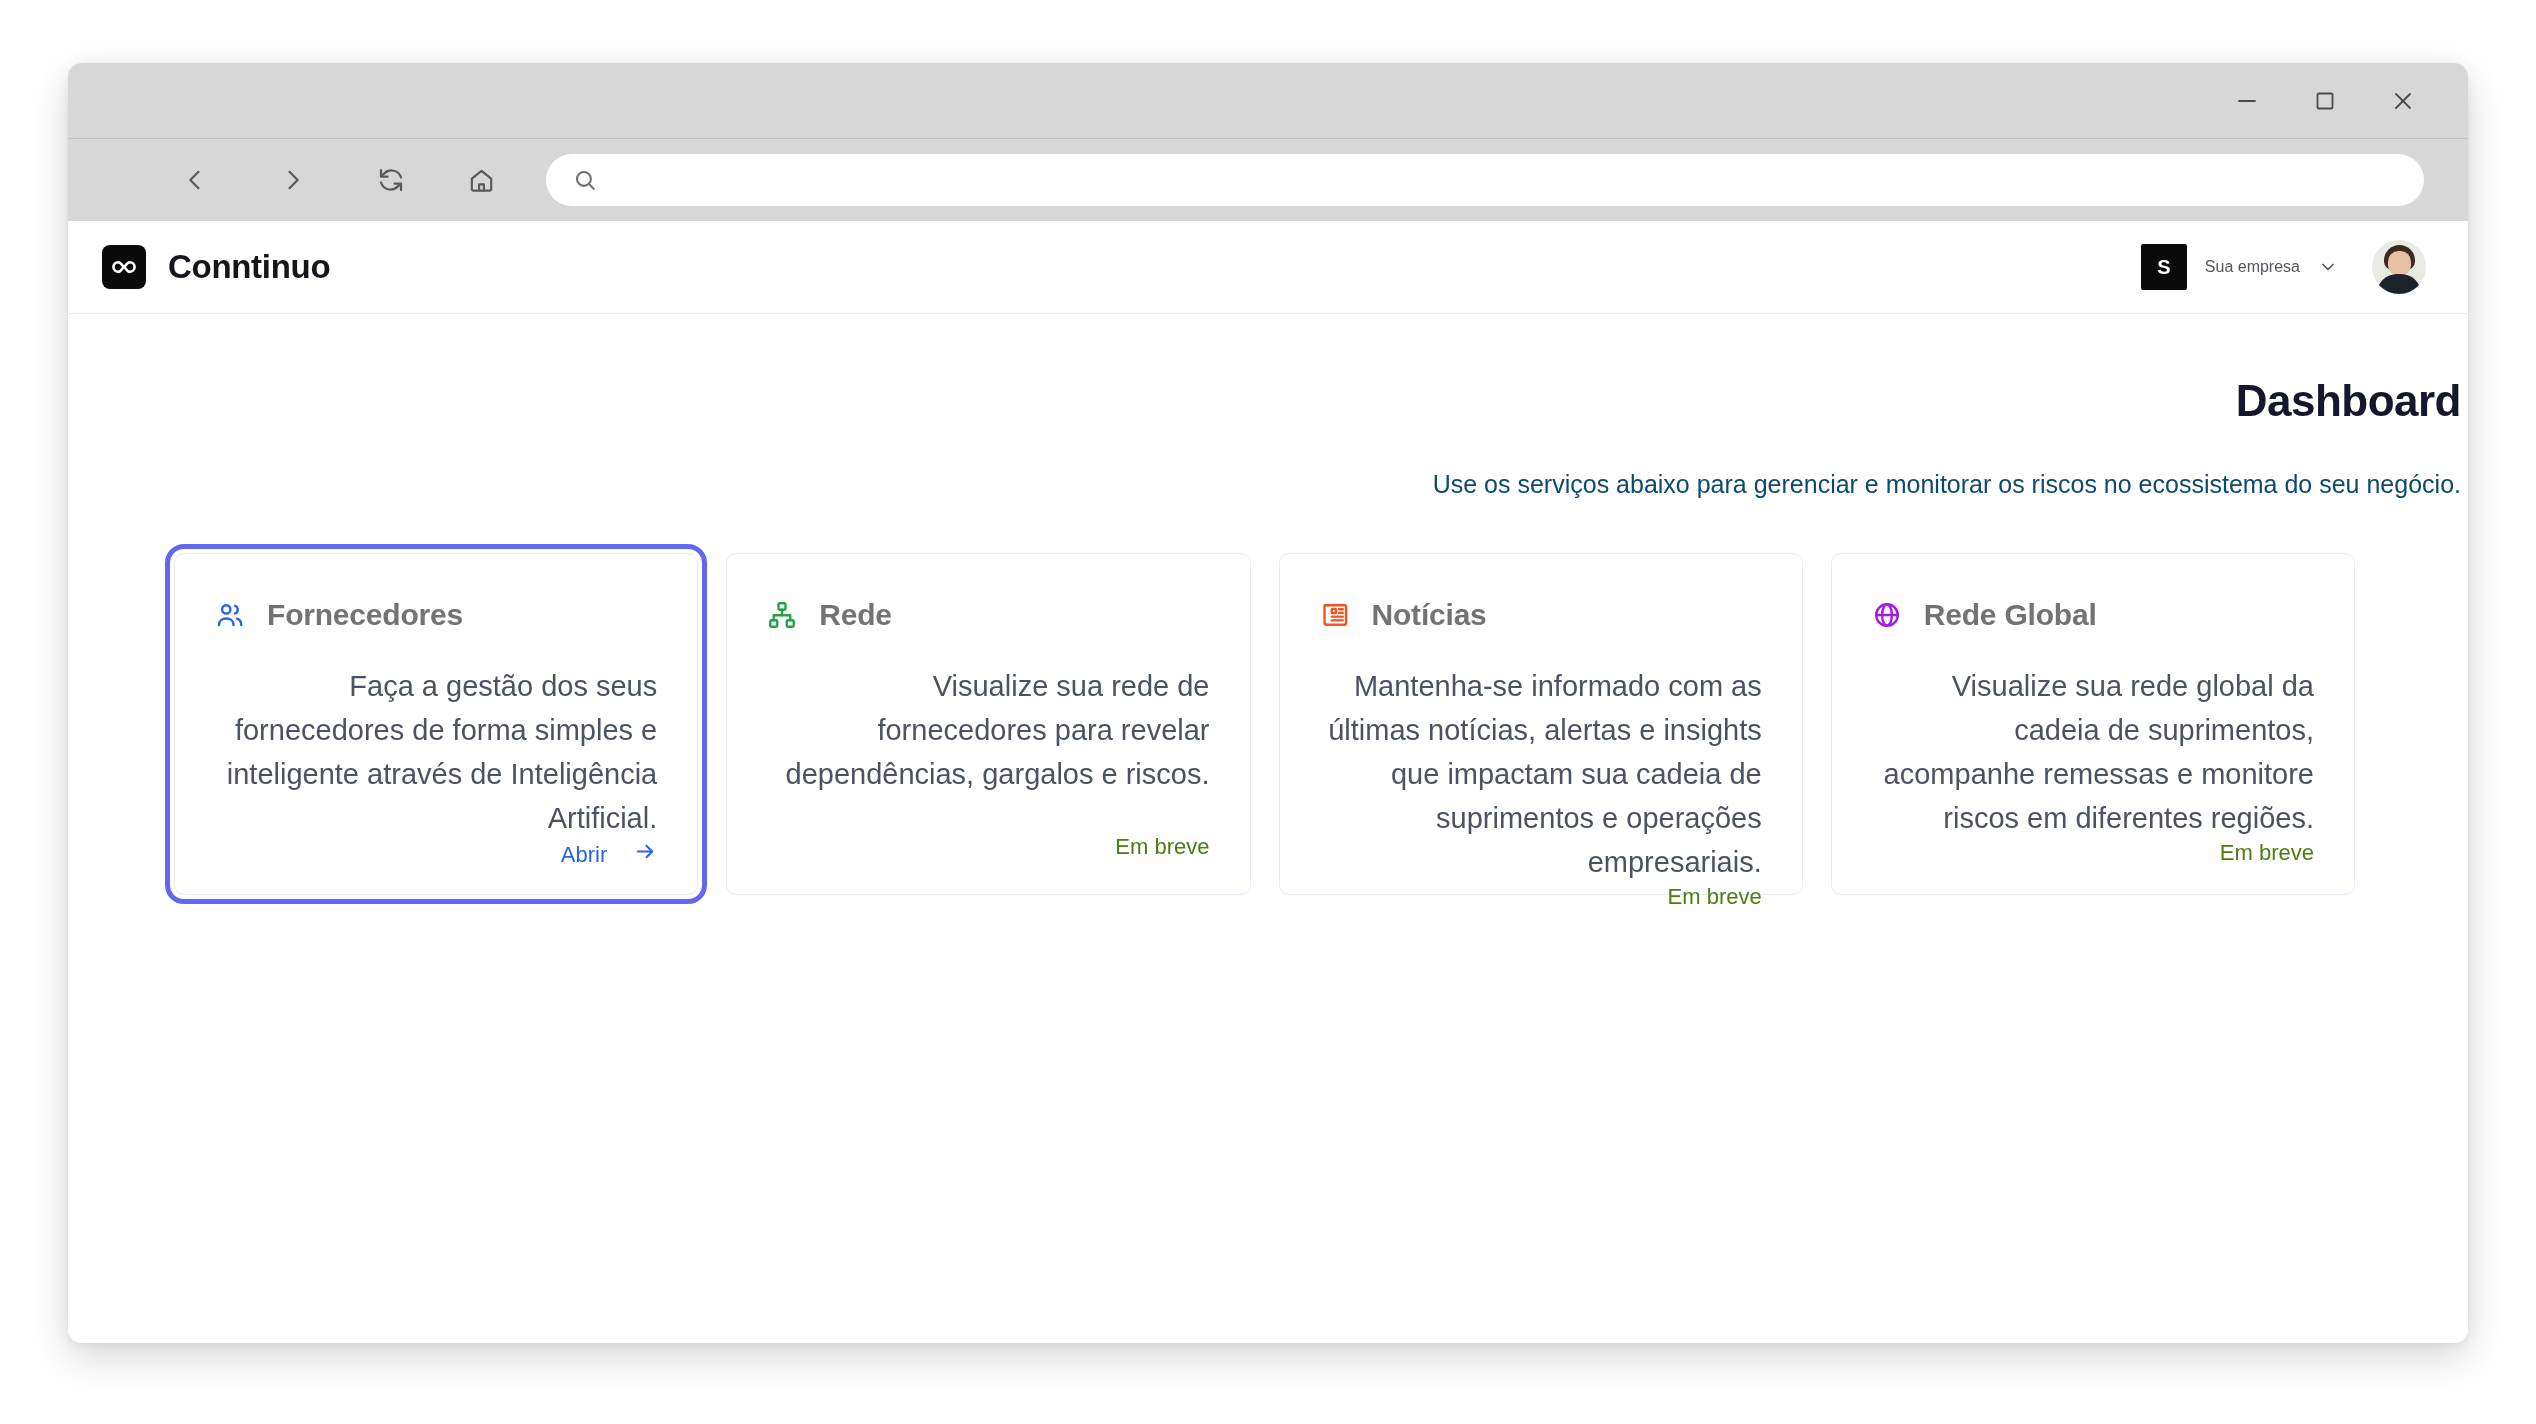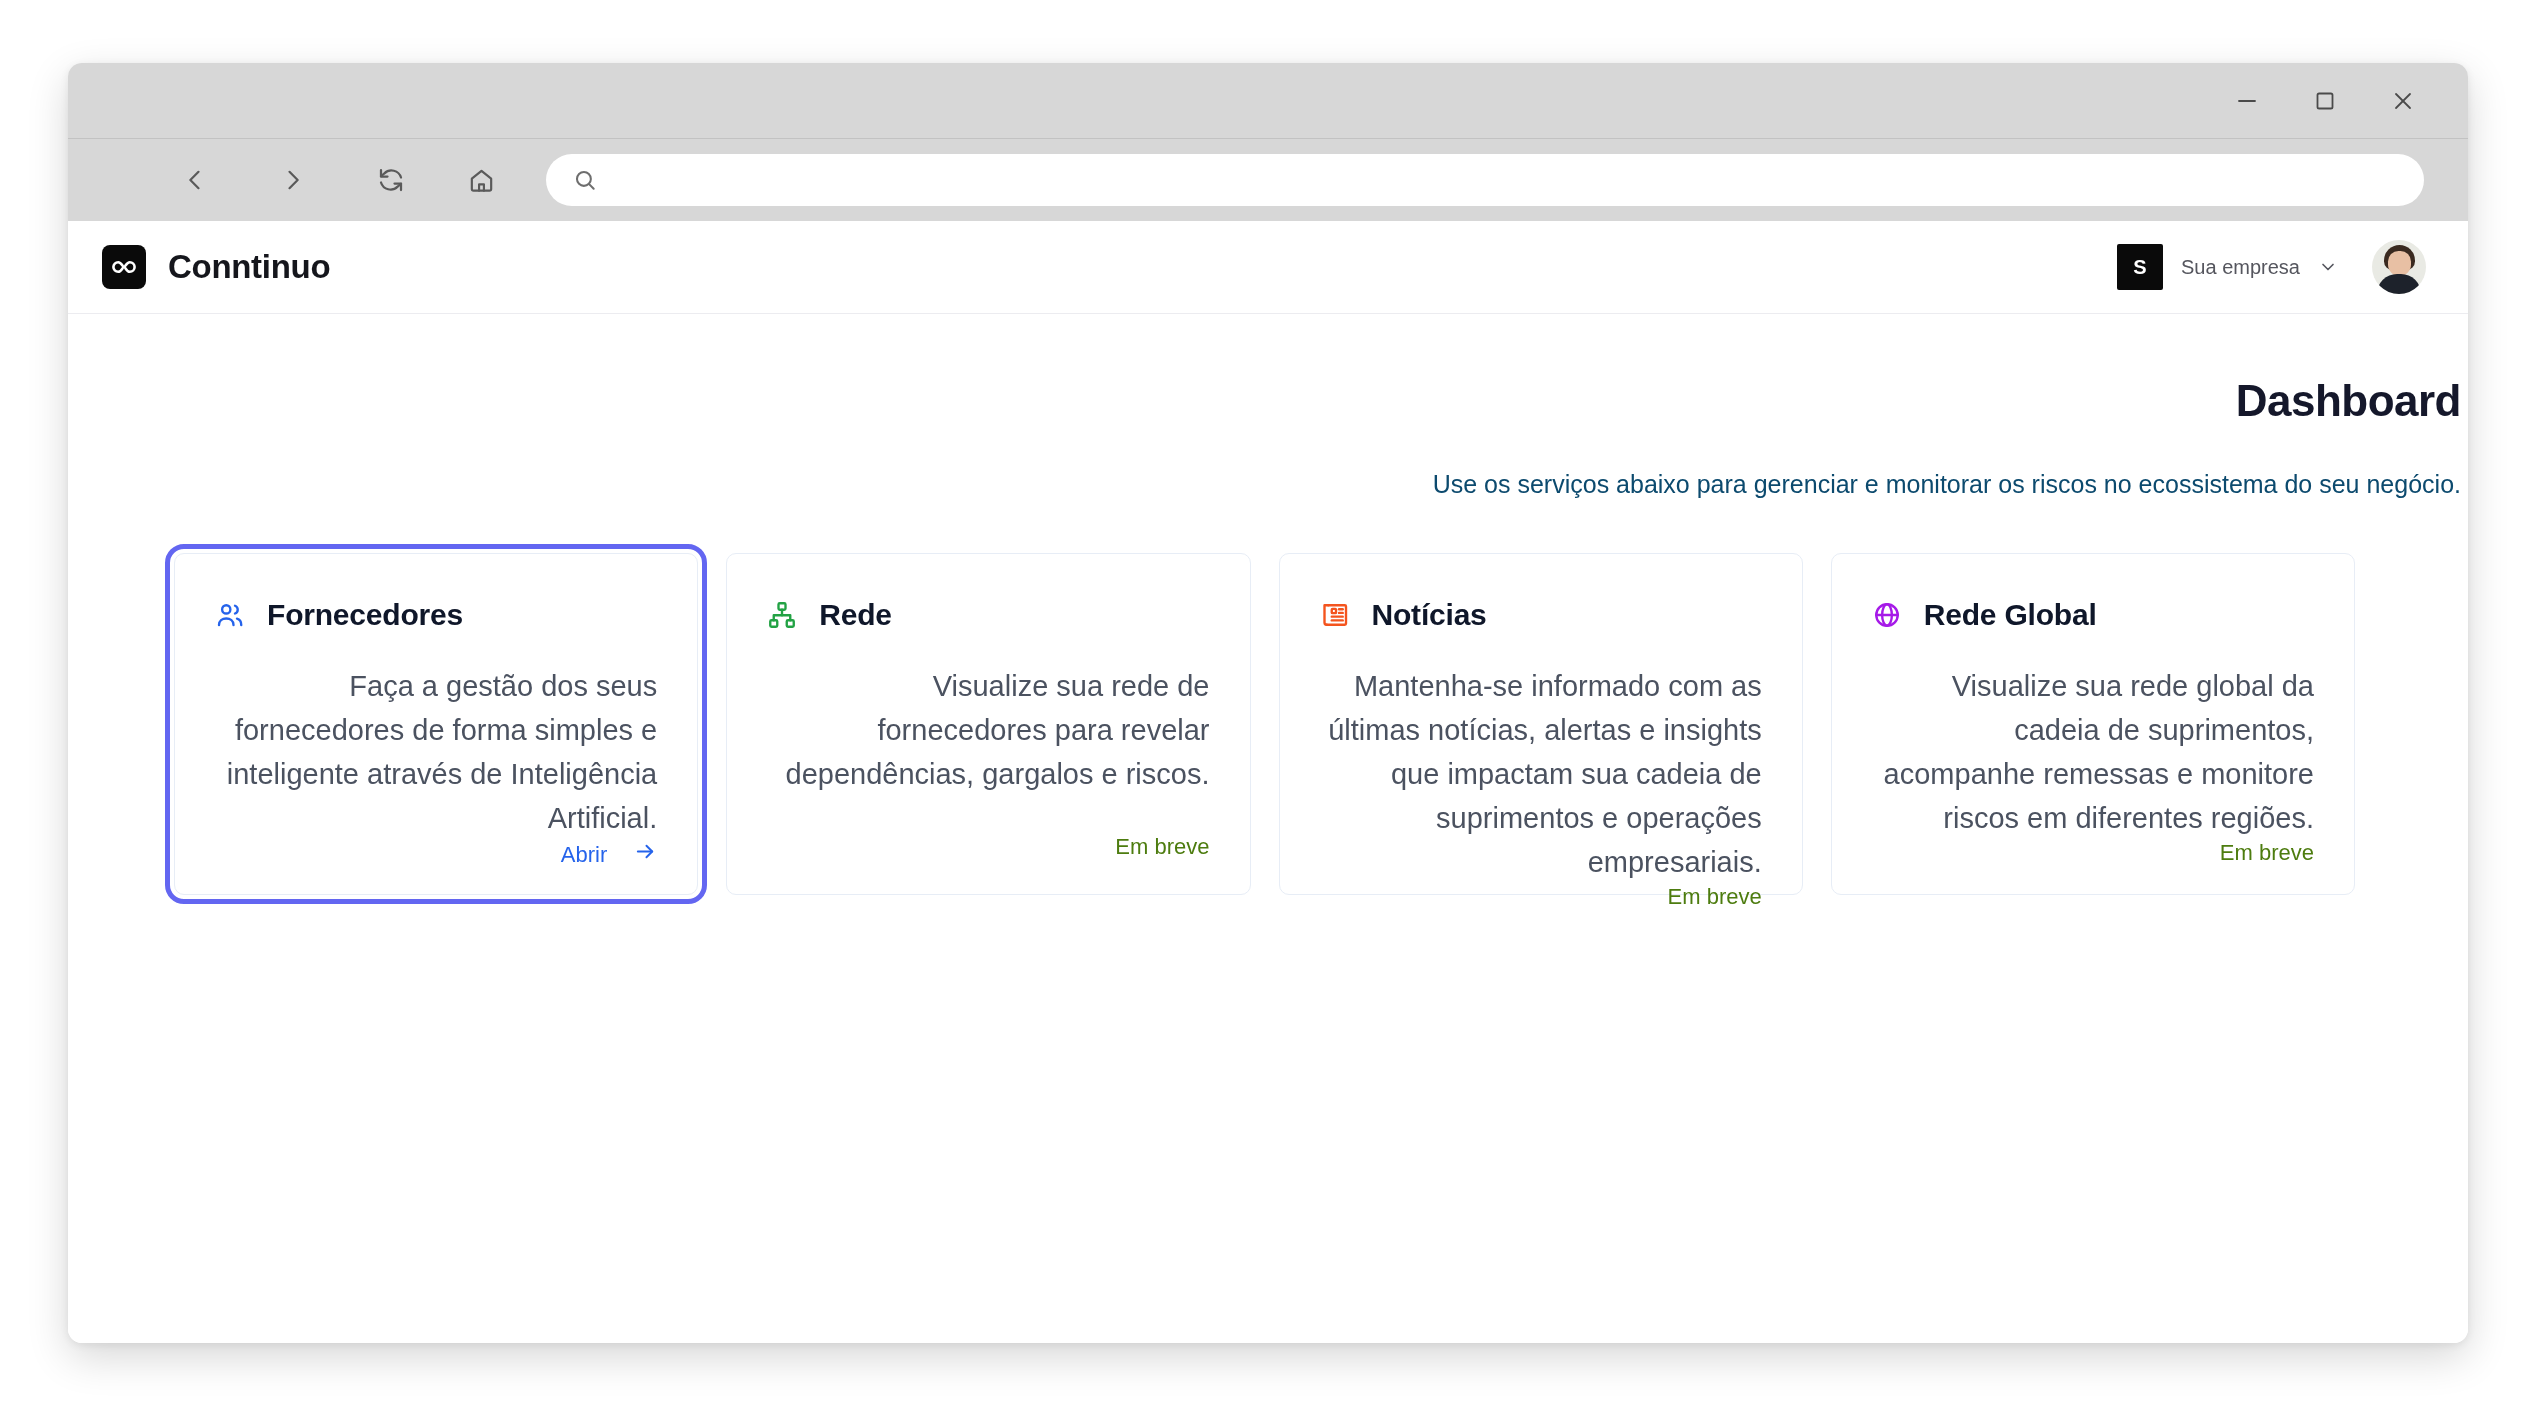--- a/index.html
+++ b/index.html
@@ -156,21 +156,21 @@
     background: #0a0a0a;
     color: #ffffff;
     display: flex;
     align-items: center;
     justify-content: center;
     font-size: 20px;
     font-weight: 600;
     border-radius: 2px;
   }
   .org-name {
-    font-size: 20px;
+    font-size: 16px;
     color: #55565e;
   }
   .org-chevron { color: #55565e; display: flex; align-items: center; }
 
   .avatar {
     width: 54px;
     height: 54px;
     border-radius: 50%;
     overflow: hidden;
     background: #e9eae4;
@@ -247,21 +247,21 @@
   .card-head {
     display: flex;
     align-items: center;
     gap: 22px;
     margin-bottom: 32px;
   }
   .card-icon { display: flex; align-items: center; justify-content: center; flex: 0 0 auto; }
   .card-title {
     font-size: 30px;
     font-weight: 600;
-    color: #0f172a;
+    color: #737373;
     letter-spacing: -0.2px;
   }
   .card-desc {
     font-size: 29px;
     line-height: 1.52;
     color: #4b5260;
     margin: 0;
   }
   .card-foot {
     margin-top: auto;

